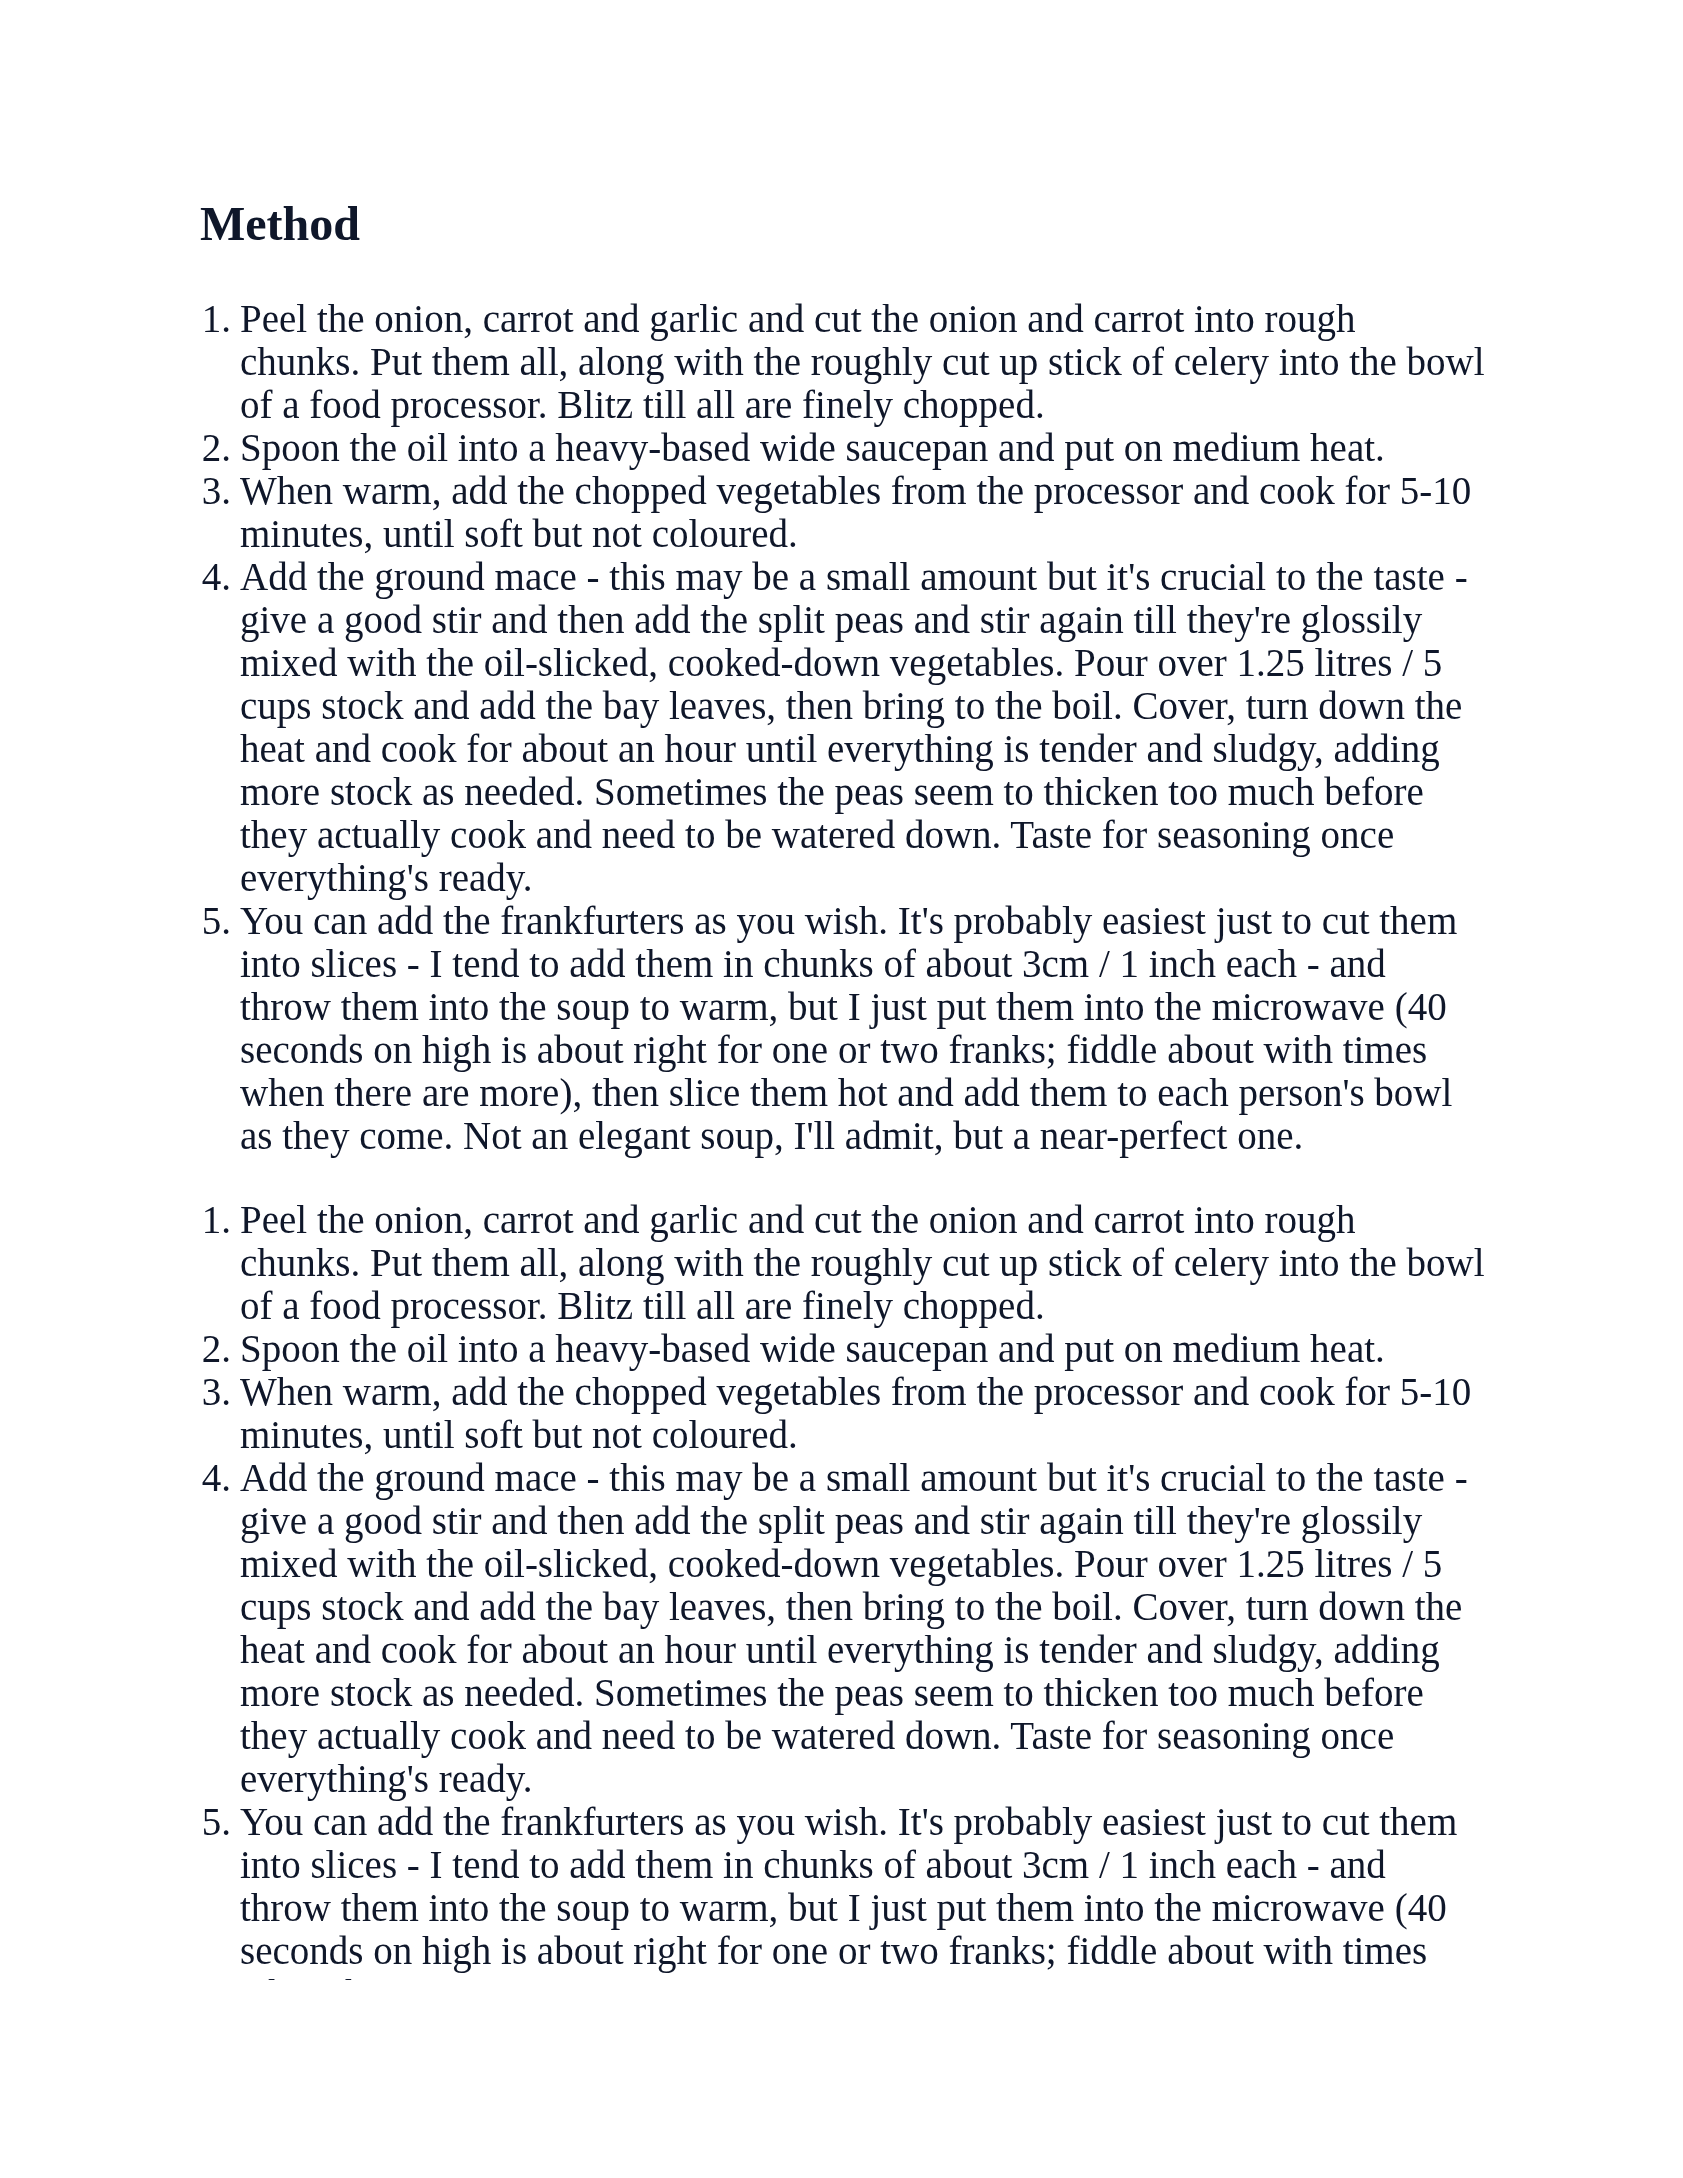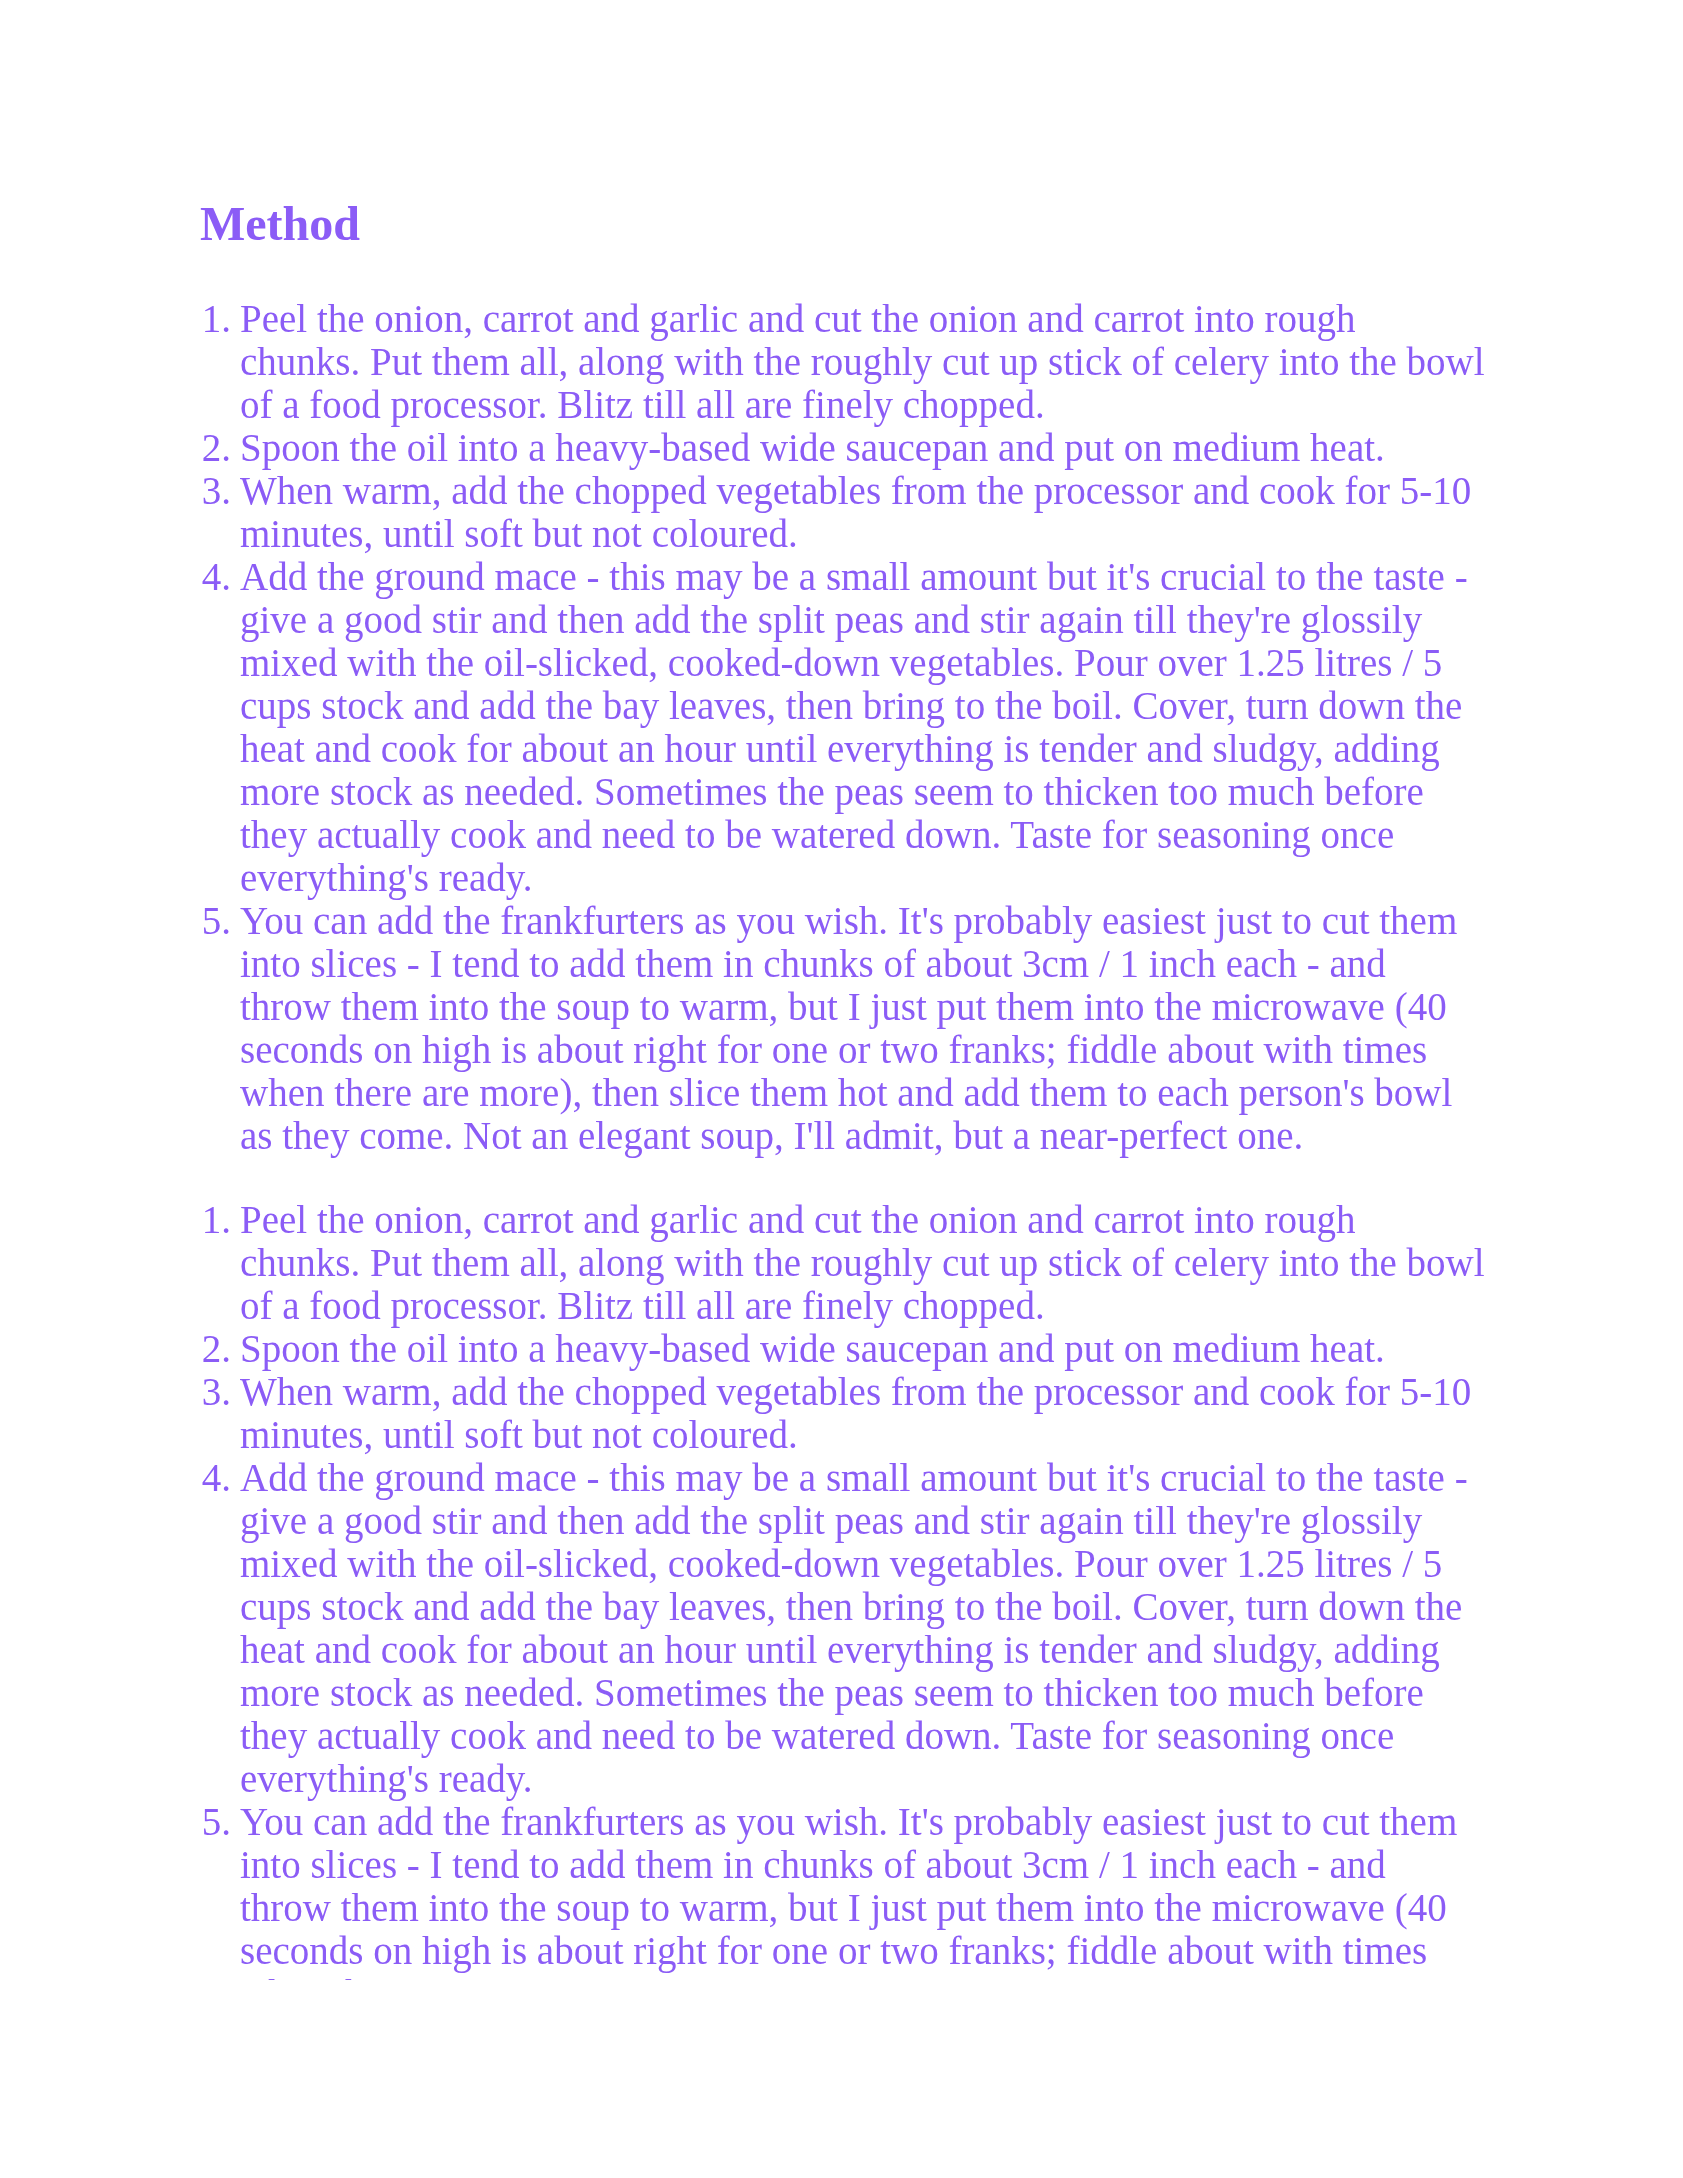--- a/index.html
+++ b/index.html
@@ -5,21 +5,21 @@
   html, body {
     margin: 0;
     padding: 0;
     background: #ffffff;
   }
   .page {
     position: relative;
     width: 1683px;
     height: 2178px;
     background: #ffffff;
-    color: #8b5cf6;
+    color: #0f172a;
     overflow: hidden;
     box-sizing: border-box;
     padding: 198px 0 0 200px;
     font-family: "Liberation Serif", "DejaVu Serif", serif;
   }
   .content {
     width: 1285px;   
     height: 1782px;  
     overflow: hidden;
   }

